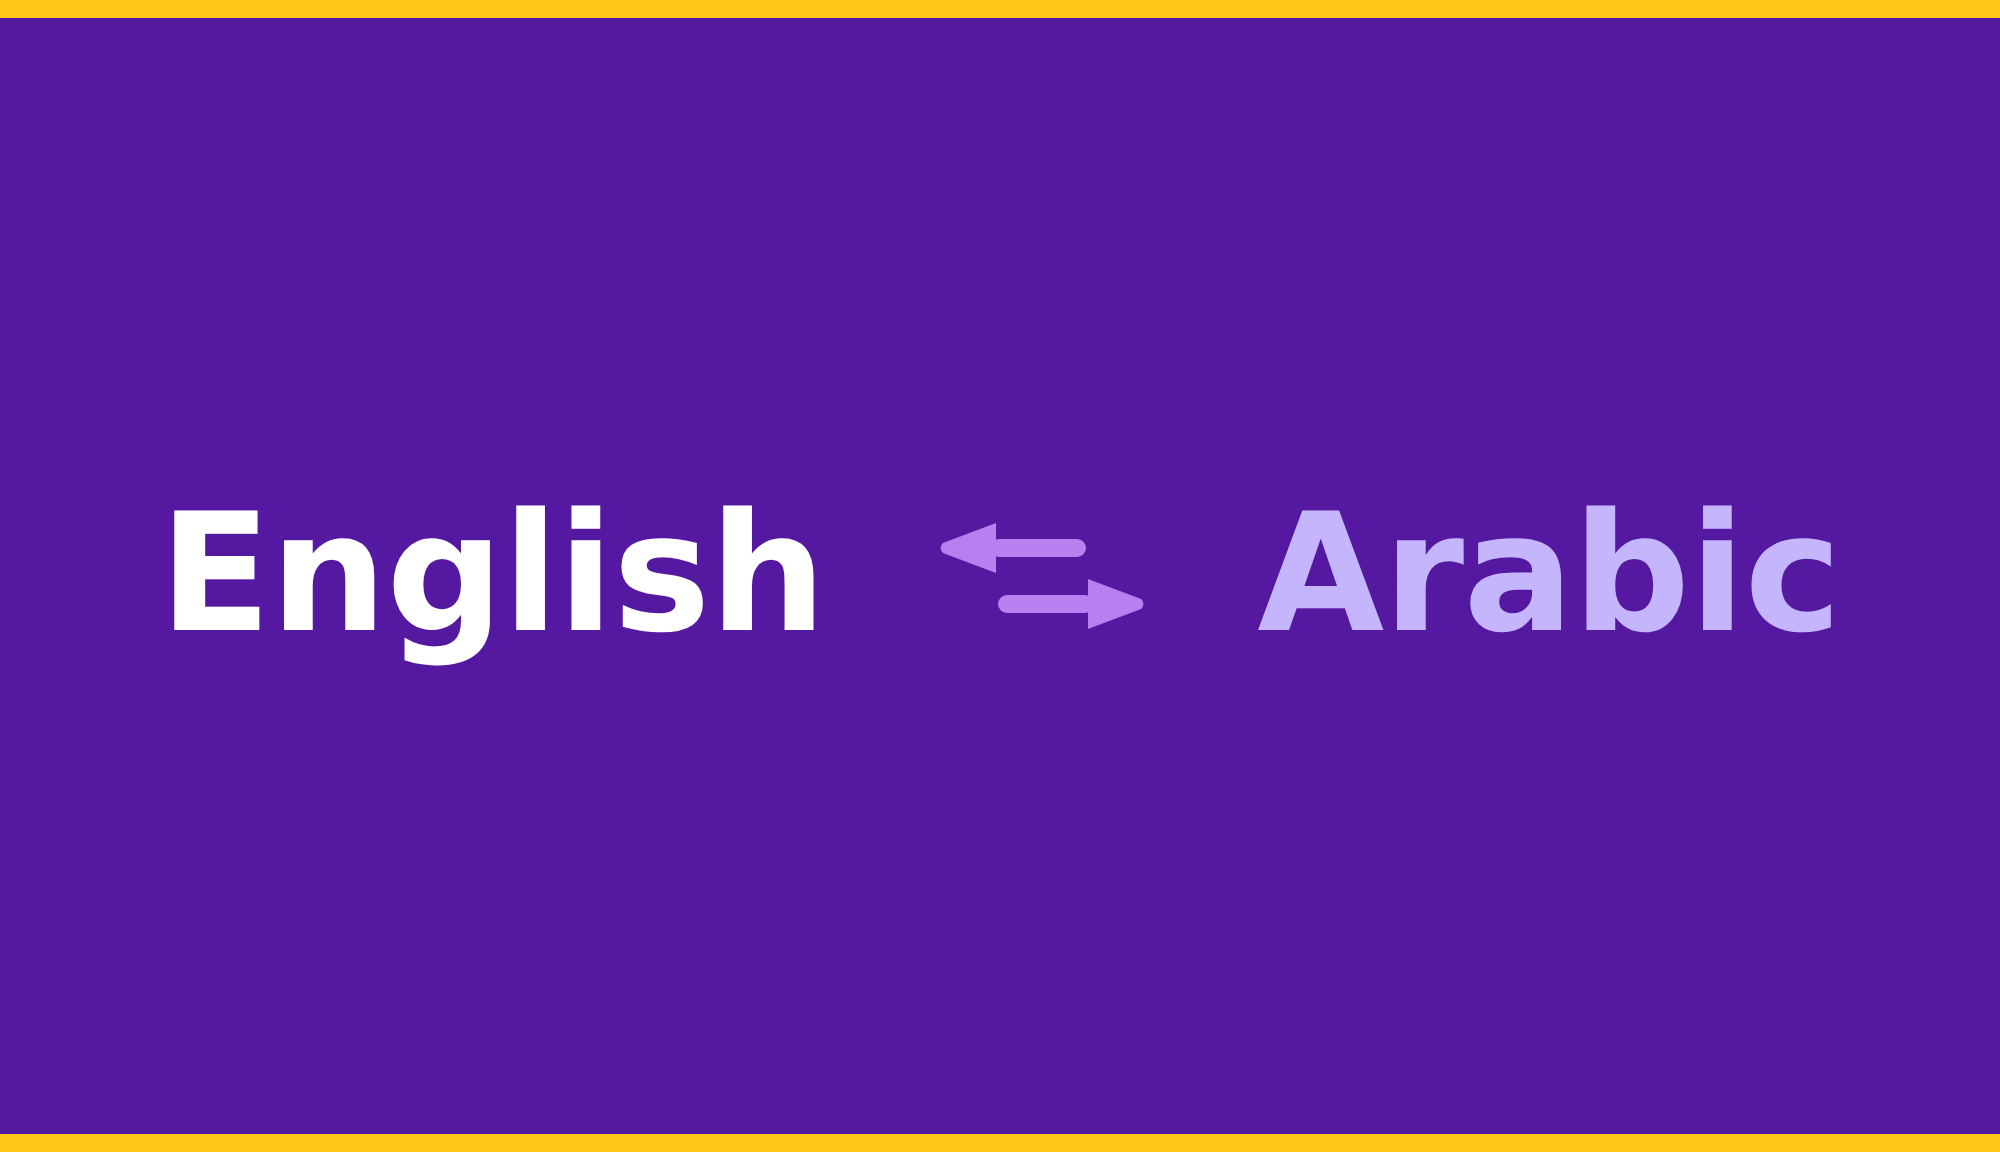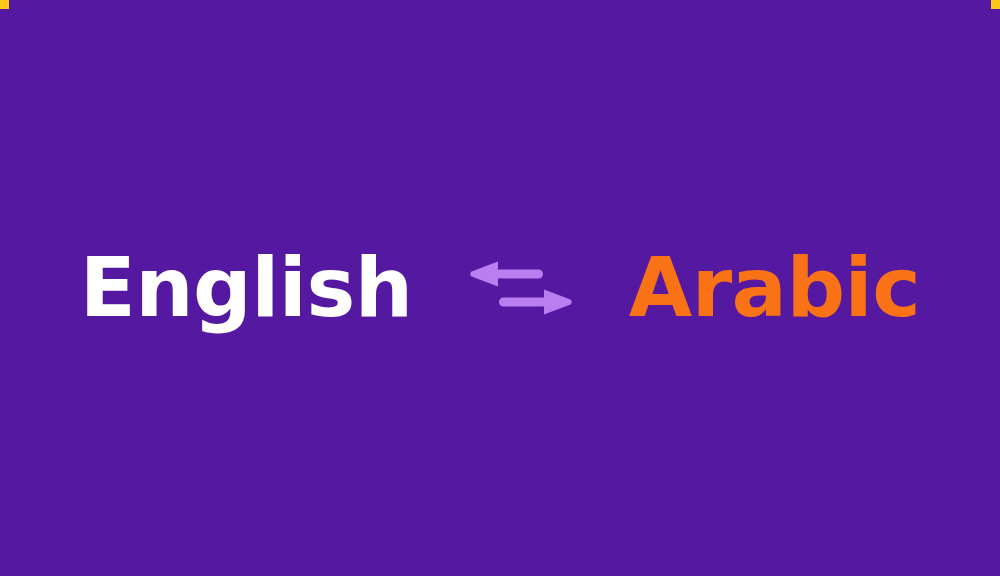--- a/index.html
+++ b/index.html
@@ -14,21 +14,21 @@
     font-family: "Liberation Sans", sans-serif;
   }
 
   .banner {
     position: relative;
     width: 1000px;
     height: 576px;
     background: #5518A0;
     box-sizing: border-box;
     display: flex;
-    flex-direction: row;
+    flex-direction: column;
     justify-content: space-between;
   }
 
   .accent-bar {
     width: 100%;
     height: 9px;
     background: #FFC61A;
     flex: 0 0 9px;
   }
 
@@ -52,21 +52,21 @@
     letter-spacing: -0.5px;
     white-space: nowrap;
     -webkit-font-smoothing: antialiased;
   }
 
   .lang-source {
     color: #FFFFFF;
   }
 
   .lang-target {
-    color: #f97316;
+    color: #c4b5fd;
   }
 
   .swap-icon {
     display: block;
     width: 108px;
     height: 58px;
     flex: 0 0 auto;
   }
 
   .swap-icon svg {

